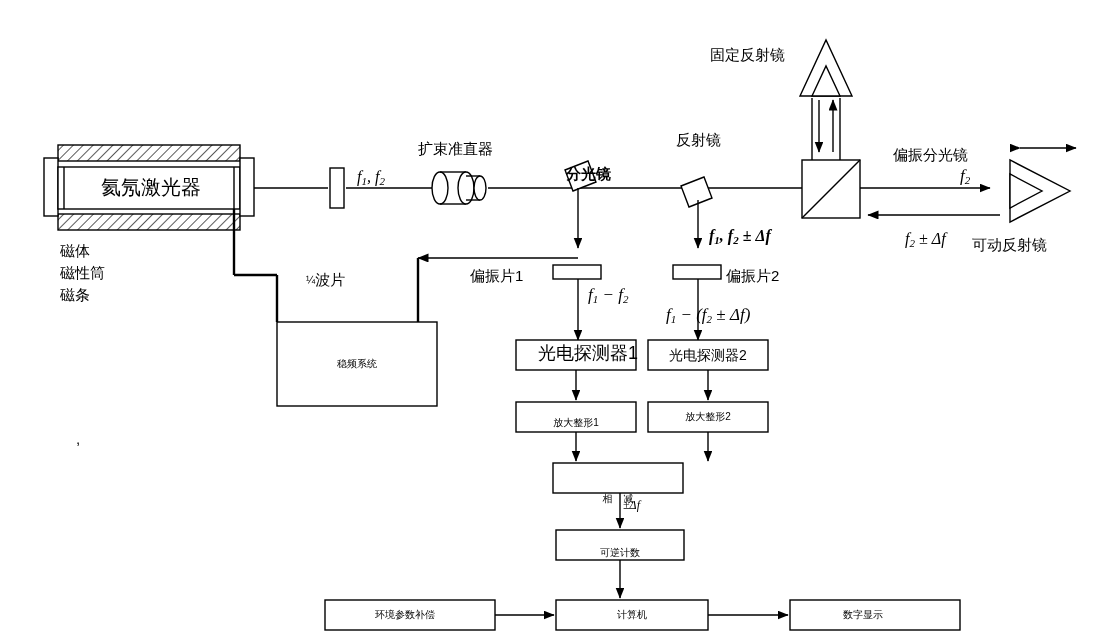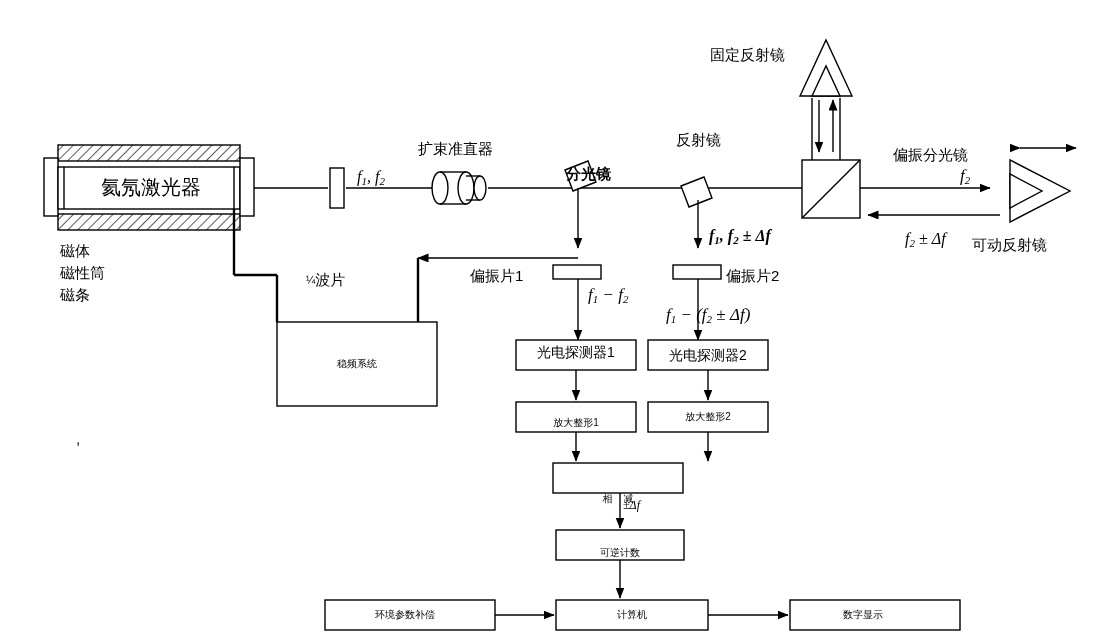--- a/index.html
+++ b/index.html
@@ -206,21 +206,21 @@
   <div class="math" style="position:absolute; left:588px; top:285px; font-size:17px;">f<span class="sub">1</span> − f<span class="sub">2</span></div>
 
   <div class="math" style="position:absolute; left:666px; top:305px; font-size:17px;">f<span class="sub">1</span> − (f<span class="sub">2</span> ± <i>Δf</i>)</div>
 
   <div class="math" style="position:absolute; left:623px; top:498px; font-size:12px;">±<i>Δf</i></div>
 
   <div class="lbl" style="left:76px; top:430px;">,</div>
 
   <div class="box-lbl" style="left:277px; top:322px; width:160px; height:84px;">稳频系统</div>
 
-  <div class="box-lbl" style="left:516px; top:340px; width:120px; height:26px; font-size:14px;">光电探测器1</div>
+  <div class="box-lbl" style="left:528px; top:340px; width:120px; height:26px; font-size:18px;">光电探测器1</div>
 
   <div class="box-lbl" style="left:648px; top:340px; width:120px; height:32px; font-size:14px;border-radius:11px;">光电探测器2</div>
 
   <div class="box-lbl" style="left:516px; top:402px; width:120px; height:42px;">放大整形1</div>
 
   <div class="box-lbl" style="left:648px; top:402px; width:120px; height:30px;">放大整形2</div>
 
   <div class="box-lbl" style="left:553px; top:484px; width:130px; height:30px;">相    减</div>
 
   <div class="box-lbl" style="left:556px; top:530px; width:128px; height:45px;">可逆计数</div>

